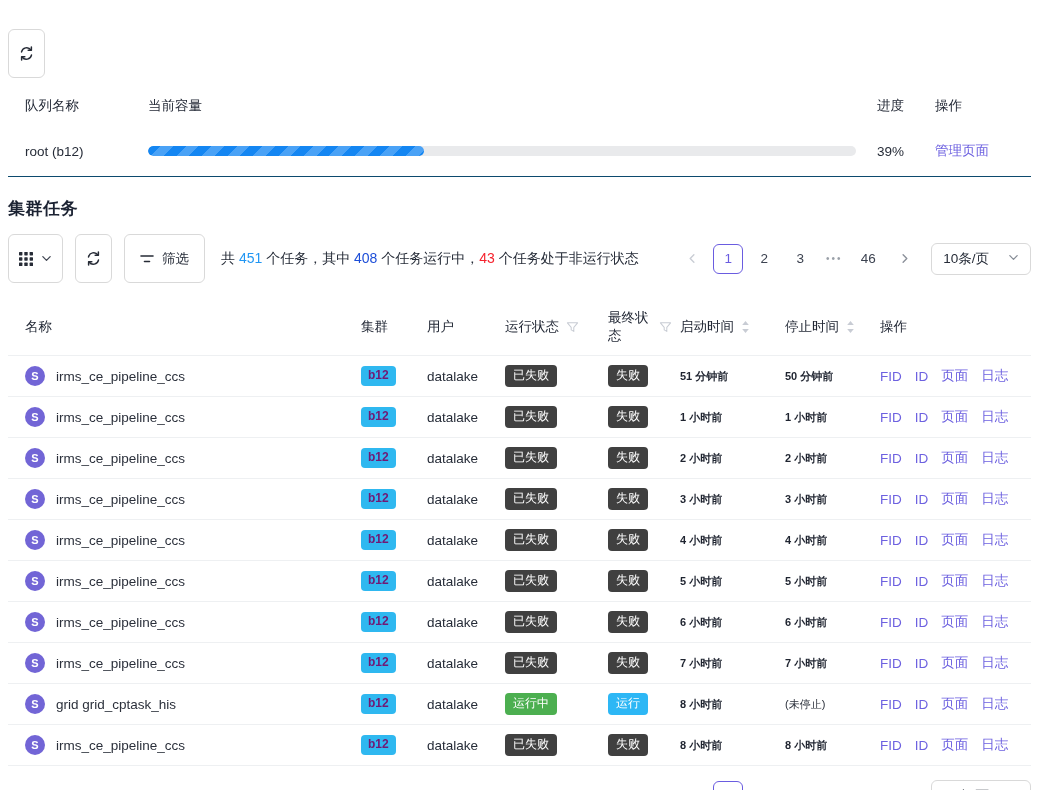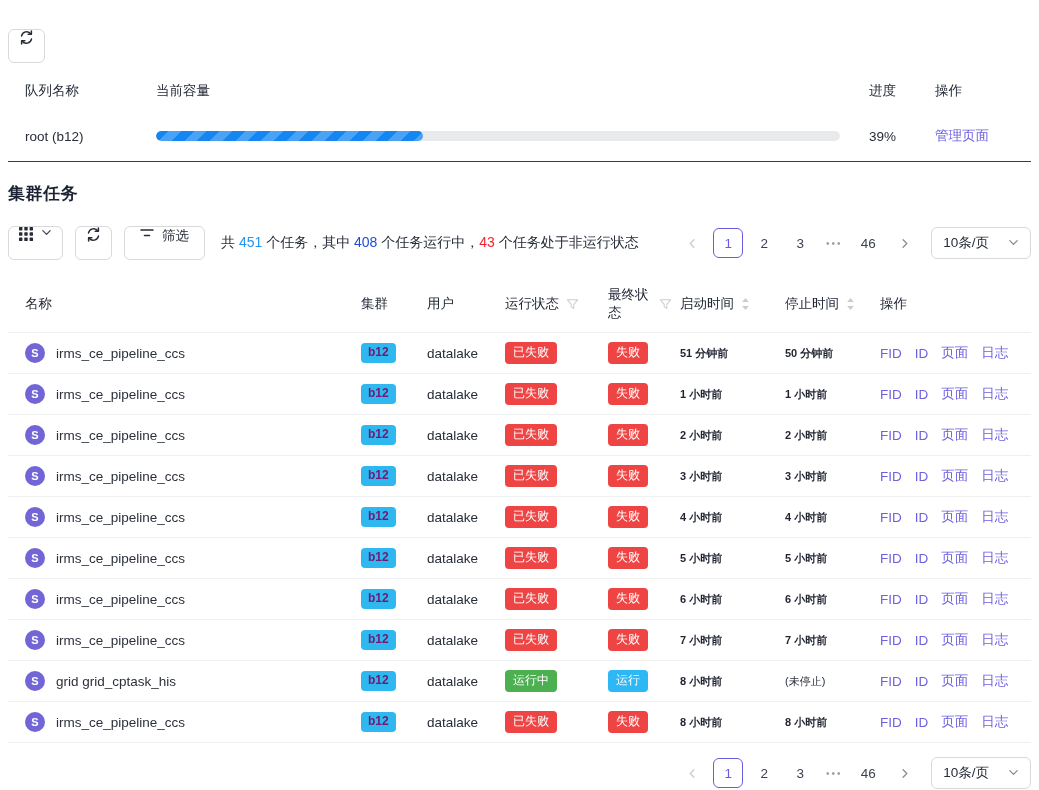--- a/index.html
+++ b/index.html
@@ -8,51 +8,51 @@
     width:1039px; height:790px; overflow:hidden;
     font-family:"Liberation Sans","DejaVu Sans",sans-serif;
     color:#262c38; font-size:13.5px;
   }
   .page { padding:13px 8px 0 8px; width:1039px; }
 
   h2.sec-title { font-size:17px; font-weight:700; color:#1c2333; letter-spacing:.5px; }
 
   
   .btn {
-    display:inline-flex; align-items:flex-start; justify-content:center; gap:8px;
-    height:34px; background:#fff; border:1px solid #d9d9d9; border-radius:6px;
+    display:inline-flex; align-items:center; justify-content:center; gap:8px;
+    height:49px; background:#fff; border:1px solid #d9d9d9; border-radius:6px;
     cursor:pointer; color:#262c38; font-size:13.5px; padding:0 10px;
   }
   .btn svg { display:block; }
   .icon-only { width:37px; padding:0; }
 
   
   .res-section { margin-bottom:4px; }
   .res-toolbar { margin:16px 0 10px 0; }
   .res-table { width:1023px; }
   .res-head, .res-row {
-    display:grid; grid-template-columns:140px 1fr 58px 96px; column-gap:8px;
+    display:grid; grid-template-columns:140px 1fr 58px 96px; column-gap:0;
     align-items:center;
   }
   .res-head { padding:9px 0 12px 0; }
   .res-head .hc { font-weight:500; color:#232936; font-size:13.5px; }
   .res-row { padding:15px 0 16px 0; border-bottom:1px solid #0c4a6e; }
   .cell-queue { padding-left:17px; }
   .cell-cap { padding-right:21px; }
   .progress-track {
     height:10px; background:#e9eaec; border-radius:5px; overflow:hidden; width:100%;
   }
   .progress-fill {
     height:100%; border-radius:5px;
     background:repeating-linear-gradient(135deg,#1486f2 0 9px,#4aa2f6 9px 18px);
   }
   .link { color:#6d61e0; cursor:pointer; text-decoration:none; }
 
   
-  .tasks-title { margin:20px 0 21px 0;font-family:Liberation Mono, monospace; }
+  .tasks-title { margin:20px 0 14px 0;font-family:Liberation Mono, monospace; }
   .toolbar { display:flex; align-items:center; margin-bottom:18px; }
   .toolbar .btn { margin-right:12px; }
   .summary { font-size:14px; color:#262c38; white-space:nowrap; margin-left:4px; }
   .summary b { font-weight:400; }
   .n-blue { color:#2196f3; } .n-green { color:#1d4ed8;margin-top:42px; } .n-red { color:#f5222d; }
 
   
   .pagination { display:flex; align-items:center; gap:6px; margin-left:auto; }
   .pagination.bottom { margin:14px 0 0 auto; justify-content:flex-end; }
   .pg-btn, .pg-item {
@@ -90,21 +90,21 @@
     flex:0 0 20px;
   }
   .tname { color:#2b303b; }
   .tag {
     background:#2fb8f0; color:#701a75; font-size:12px; font-weight:700;
     padding:2px 7px 3px; border-radius:4px; line-height:1.2;
   }
   .badge {
     color:#fff; font-size:12px; padding:3px 8px 4px; border-radius:4px; line-height:1.2; font-weight:500;
   }
-  .badge-red { background:#ef4444; }
+  .badge-red { background:#404040; }
   .badge-green { background:#4caf50; }
   .badge-cyan { background:#2db7f5; }
   .ttime { font-weight:700; color:#1f2430; font-size:11px; }
   .ttime.plain { font-weight:400; color:#2b303b; }
   .ops { gap:13px; }
   .op-link { color:#6d61e0; font-size:13.5px; cursor:pointer; }
 </style>
 </head>
 <body>
 

